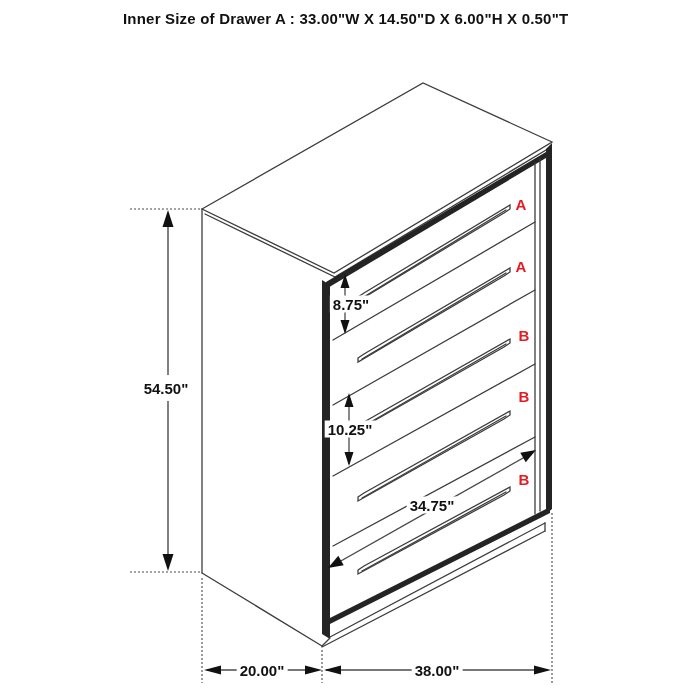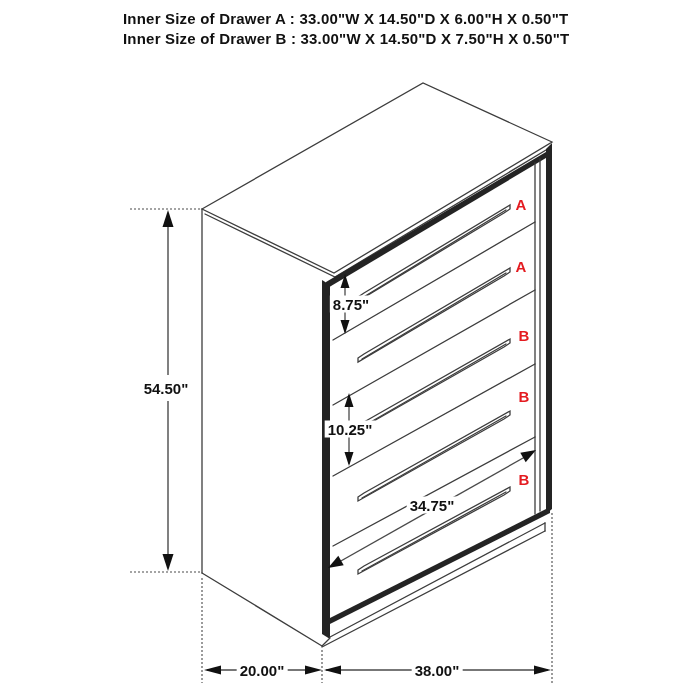--- a/index.html
+++ b/index.html
@@ -119,21 +119,20 @@
       <g>
         <line x1="326" y1="670" x2="548" y2="670"></line>
         <polygon points="324,670 341,665.5 341,674.5" fill="#111" stroke="none"></polygon>
         <polygon points="551,670 534,665.5 534,674.5" fill="#111" stroke="none"></polygon>
       </g>
     </g>
   </svg>
 
   <div class="hdr">
     <div>Inner Size of Drawer A : 33.00"W X 14.50"D X 6.00"H X 0.50"T</div>
-    <div>Inner Size of Drawer B : 33.00"W X 14.50"D X 7.50"H X 0.50"T</div>
   </div>
 
   <span class="lbl red" style="left:521px;top:204px;">A</span>
   <span class="lbl red" style="left:521px;top:266px;">A</span>
   <span class="lbl red" style="left:524px;top:335px;">B</span>
   <span class="lbl red" style="left:524px;top:396px;">B</span>
   <span class="lbl red" style="left:524px;top:479px;">B</span>
 
   <span class="lbl dim" style="left:166px;top:388px;">54.50"</span>
   <span class="lbl dim" style="left:351px;top:304px;">8.75"</span>

